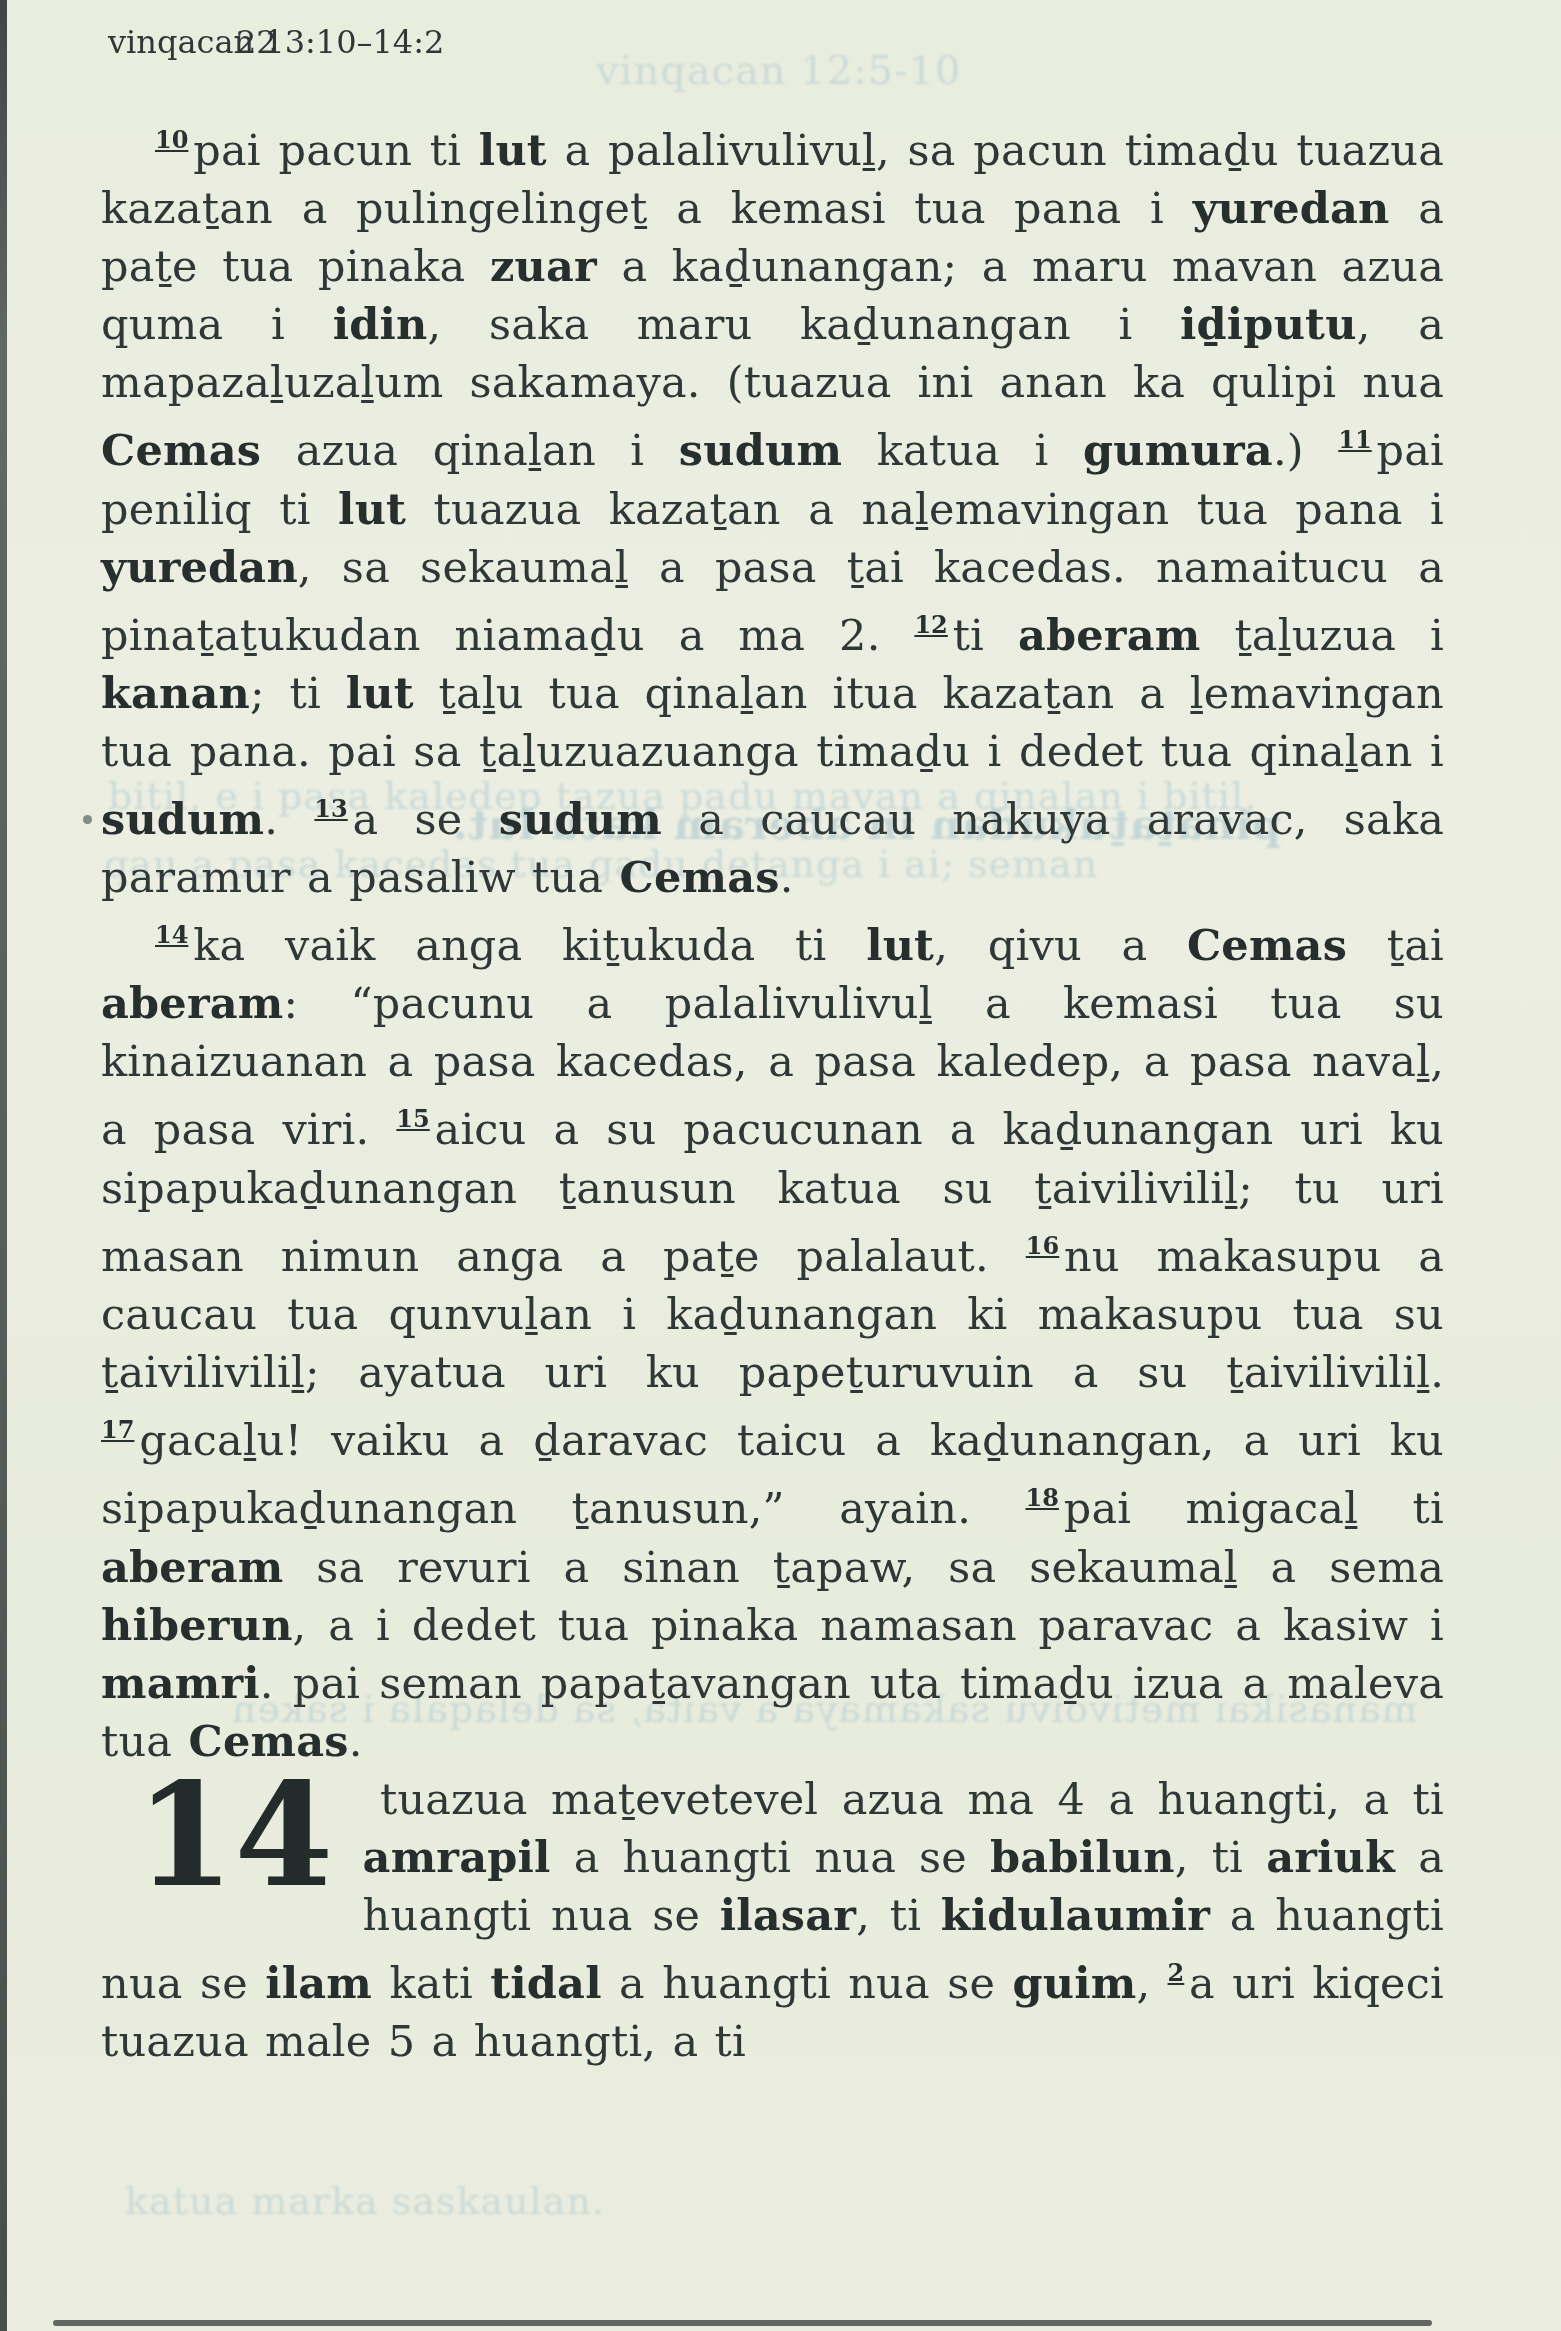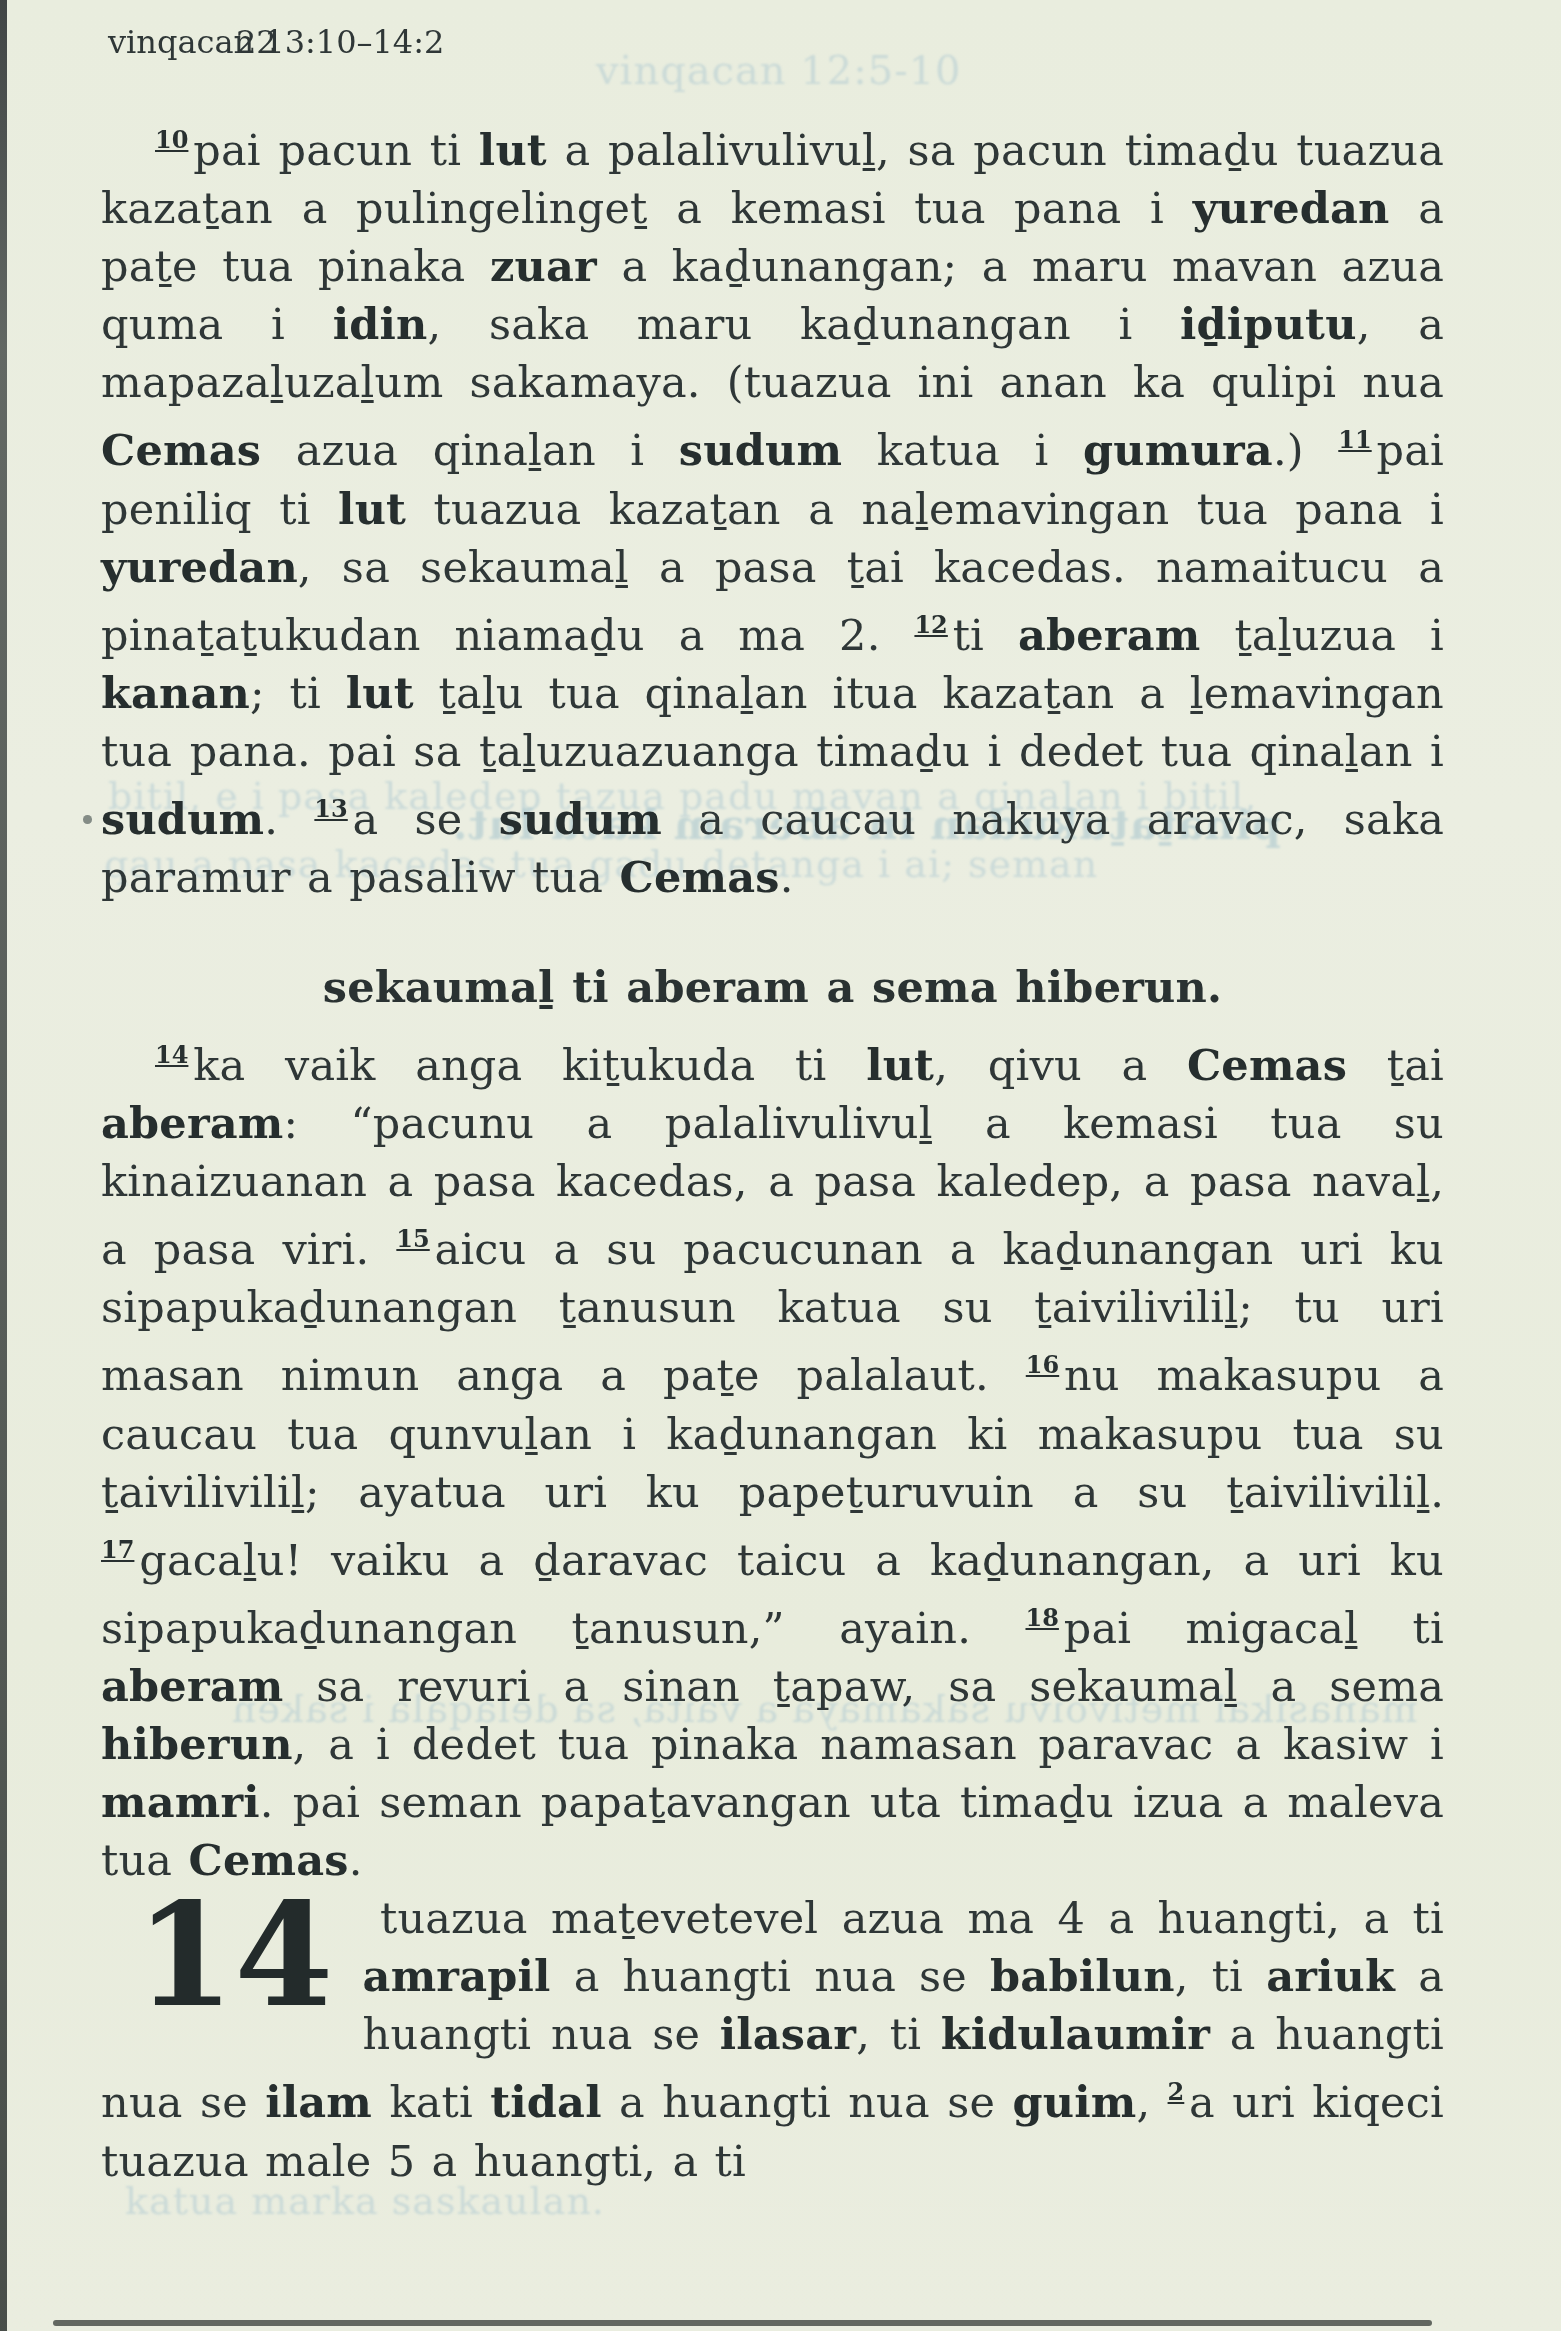--- a/index.html
+++ b/index.html
@@ -61,21 +61,20 @@
       <div class="bleed-item" style="top: 2179px; left: 125px; font-size: 38px;">katua marka saskaulan.</div>
     </div>
 
   <header class="running-header">
     <span class="page-num">22</span>
     <span class="running-title">vinqacan 13:10–14:2</span>
   </header>
 
   <main class="text-block">
       <p class="verse-paragraph"><span class="verse-num">10</span><span>pai pacun ti </span><strong>lut</strong><span> a palalivulivuḻ, sa pacun timaḏu tuazua kazaṯan a pulingelingeṯ a kemasi tua pana i </span><strong>yuredan</strong><span> a paṯe tua pinaka </span><strong>zuar</strong><span> a kaḏunangan; a maru mavan azua quma i </span><strong>idin</strong><span>, saka maru kaḏunangan i </span><strong>iḏiputu</strong><span>, a mapazaḻuzaḻum sakamaya.  (tuazua ini anan ka qulipi nua </span><strong>Cemas</strong><span> azua qinaḻan i </span><strong>sudum</strong><span> katua i </span><strong>gumura</strong><span>.)  </span><span class="verse-num">11</span><span>pai peniliq ti </span><strong>lut</strong><span> tuazua kazaṯan a naḻemavingan tua pana i </span><strong>yuredan</strong><span>, sa sekaumaḻ a pasa ṯai kacedas.  namaitucu a pinaṯaṯukudan niamaḏu a ma 2.  </span><span class="verse-num">12</span><span>ti </span><strong>aberam</strong><span> ṯaḻuzua i </span><strong>kanan</strong><span>; ti </span><strong>lut</strong><span> ṯaḻu tua qinaḻan itua kazaṯan a ḻemavingan tua pana.  pai sa ṯaḻuzuazuanga timaḏu i dedet tua qinaḻan i </span><strong>sudum</strong><span>.  </span><span class="verse-num">13</span><span>a se </span><strong>sudum</strong><span> a caucau nakuya aravac, saka paramur a pasaliw tua </span><strong>Cemas</strong><span>.</span></p>
-      <div class="section-heading">sekaumaḻ ti aberam a sema hiberun.</div>
       <p class="verse-paragraph"><span class="verse-num">14</span><span>ka vaik anga kiṯukuda ti </span><strong>lut</strong><span>, qivu a </span><strong>Cemas</strong><span> ṯai </span><strong>aberam</strong><span>: “pacunu a palalivulivuḻ a kemasi tua su kinaizuanan a pasa kacedas, a pasa kaledep, a pasa navaḻ, a pasa viri.  </span><span class="verse-num">15</span><span>aicu a su pacucunan a kaḏunangan uri ku sipapukaḏunangan ṯanusun katua su ṯaiviliviliḻ; tu uri masan nimun anga a paṯe palalaut.  </span><span class="verse-num">16</span><span>nu makasupu a caucau tua qunvuḻan i kaḏunangan ki makasupu tua su ṯaiviliviliḻ; ayatua uri ku papeṯuruvuin a su ṯaiviliviliḻ.  </span><span class="verse-num">17</span><span>gacaḻu!  vaiku a ḏaravac taicu a kaḏunangan, a uri ku sipapukaḏunangan ṯanusun,” ayain.  </span><span class="verse-num">18</span><span>pai migacaḻ ti </span><strong>aberam</strong><span> sa revuri a sinan ṯapaw, sa sekaumaḻ a sema </span><strong>hiberun</strong><span>, a i dedet tua pinaka namasan paravac a kasiw i </span><strong>mamri</strong><span>.  pai seman papaṯavangan uta timaḏu izua a maleva tua </span><strong>Cemas</strong><span>.</span></p>
       <p class="verse-paragraph chapter-start"><span class="chapter-number">14</span><span>tuazua maṯevetevel azua ma 4 a huangti, a ti </span><strong>amrapil</strong><span> a huangti nua se </span><strong>babilun</strong><span>, ti </span><strong>ariuk</strong><span> a huangti nua se </span><strong>ilasar</strong><span>, ti </span><strong>kidulaumir</strong><span> a huangti nua se </span><strong>ilam</strong><span> kati </span><strong>tidal</strong><span> a huangti nua se </span><strong>guim</strong><span>, </span><span class="verse-num">2</span><span>a uri kiqeci tuazua male 5 a huangti, a ti </span></p>
     </main>
 
   <div class="stray-dot"></div>
   <div class="edge-left"></div>
   <div class="edge-bottom"></div>
 
 </div>
 

